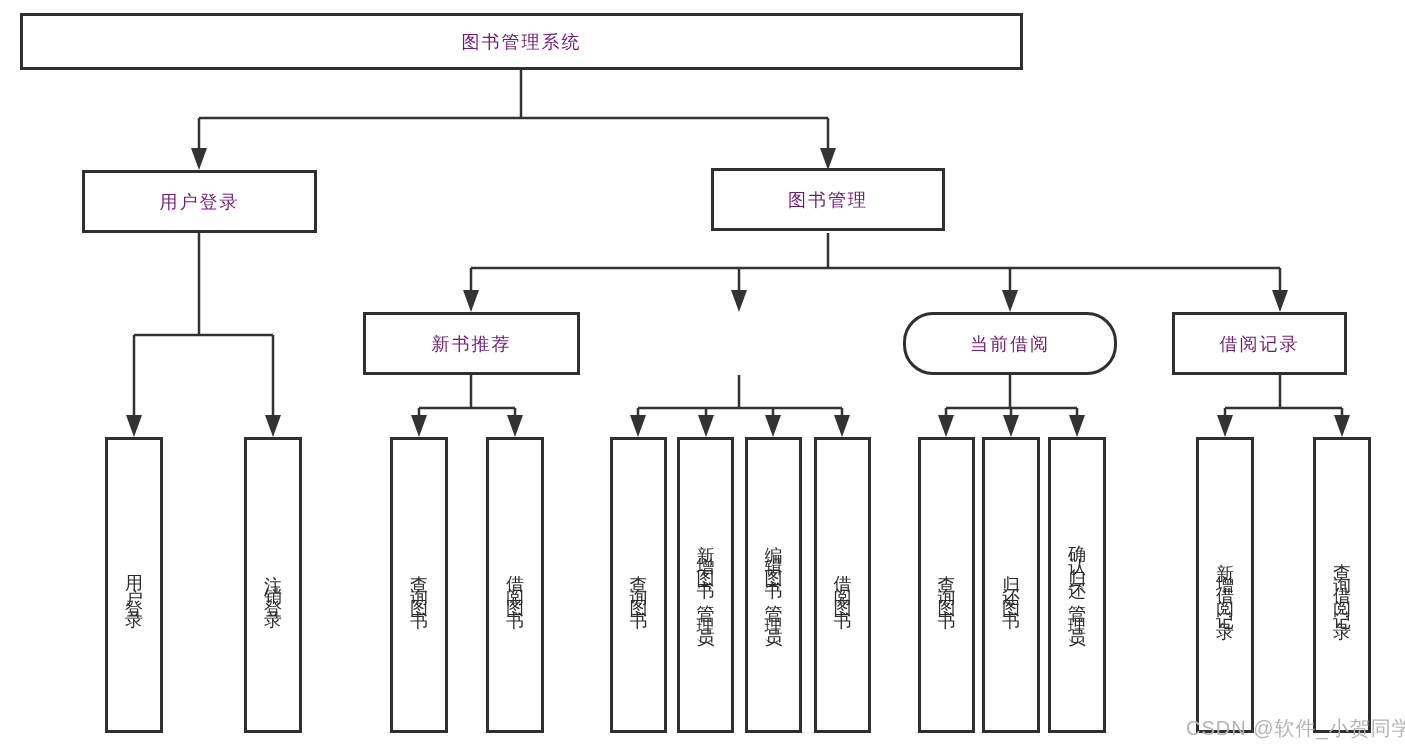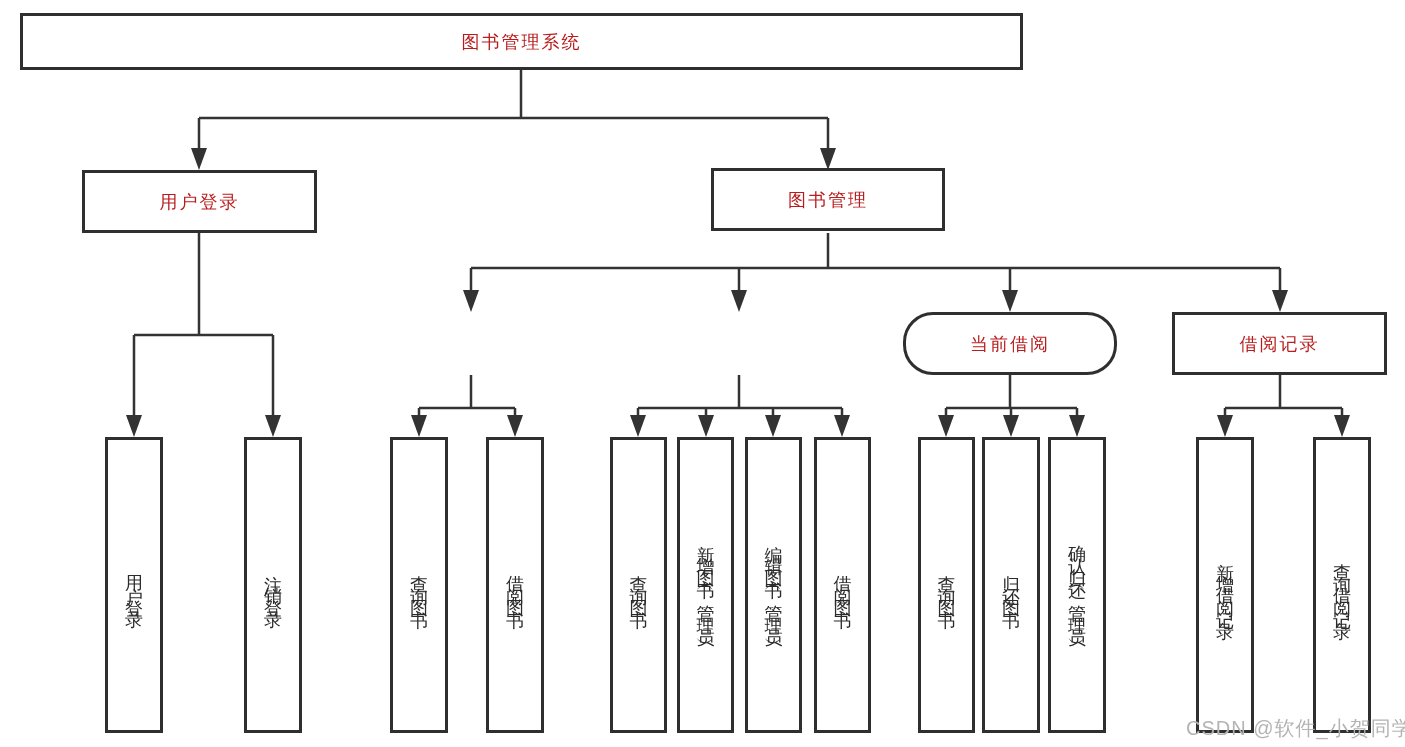--- a/index.html
+++ b/index.html
@@ -10,21 +10,21 @@
     font-family:"Liberation Sans","DejaVu Sans",sans-serif;
     overflow:hidden;
   }
   svg.connectors { position:absolute; left:0; top:0; width:1405px; height:747px; }
   svg.connectors path { stroke:#333333; stroke-width:2.5; fill:none; }
   svg.connectors polygon { fill:#333333; stroke:none; }
   .hnode {
     position:absolute; box-sizing:border-box;
     border:3px solid #2f2f2f; background:#ffffff;
     display:flex; align-items:center; justify-content:center;
-    font-size:18px; letter-spacing:2px; color:#b91c1c; font-weight:500;
+    font-size:18px; letter-spacing:2px; color:#701a75; font-weight:500;
   }
   .vnode {
     position:absolute; box-sizing:border-box;
     border:3px solid #2f2f2f; background:#ffffff;
     display:flex; align-items:center; justify-content:center;
   }
   .vnode span {
     writing-mode:vertical-rl; text-orientation:mixed;
     font-size:18px; letter-spacing:12px; color:#2b2b2b; font-weight:500;
     line-height:1;
@@ -79,24 +79,27 @@
     <span>图书管理系统</span>
   </div>
 
   <div class="hnode" style="left:82px; top:170px; width:235px; height:63px;">
     <span>用户登录</span>
   </div>
   <div class="hnode" style="left:711px; top:168px; width:234px; height:63px;">
     <span>图书管理</span>
   </div>
 
+  <div class="hnode" style="left:363px; top:312px; width:217px; height:63px;">
+    <span>新书推荐</span>
+  </div>
   <div class="hnode" style="left:903px; top:312px; width:214px; height:63px;border-radius:30px;">
     <span>当前借阅</span>
   </div>
-  <div class="hnode" style="left:1172px; top:312px; width:215px; height:63px;">
+  <div class="hnode" style="left:1172px; top:312px; width:175px; height:63px;">
     <span>借阅记录</span>
   </div>
 
   <div class="vnode" style="left:105px; top:437px; width:58px; height:296px;">
     <span>用户登录</span>
   </div>
   <div class="vnode" style="left:244px; top:437px; width:58px; height:296px;">
     <span>注销登录</span>
   </div>
 

